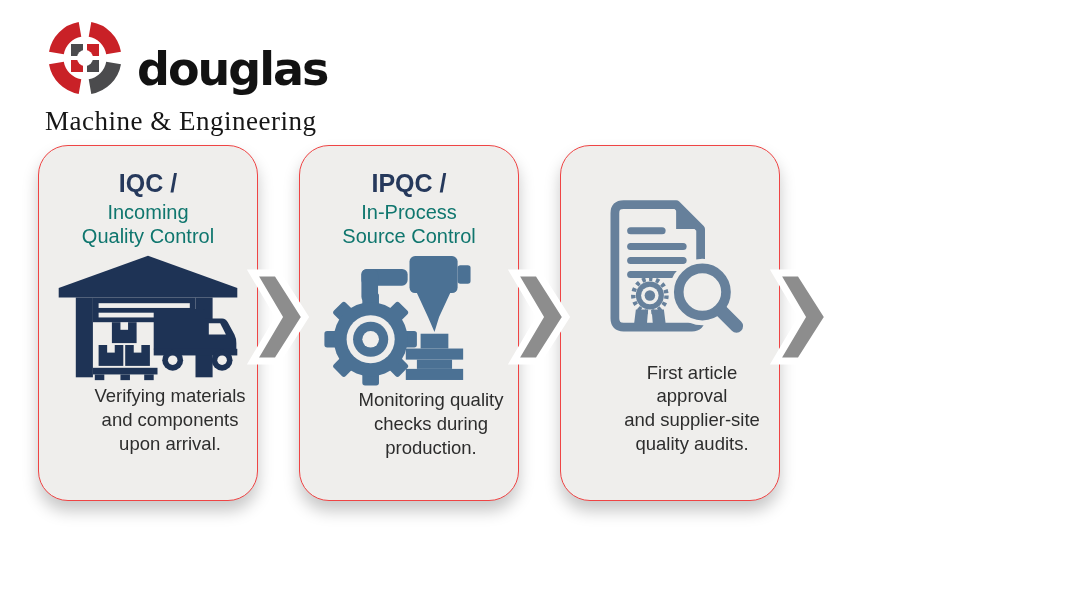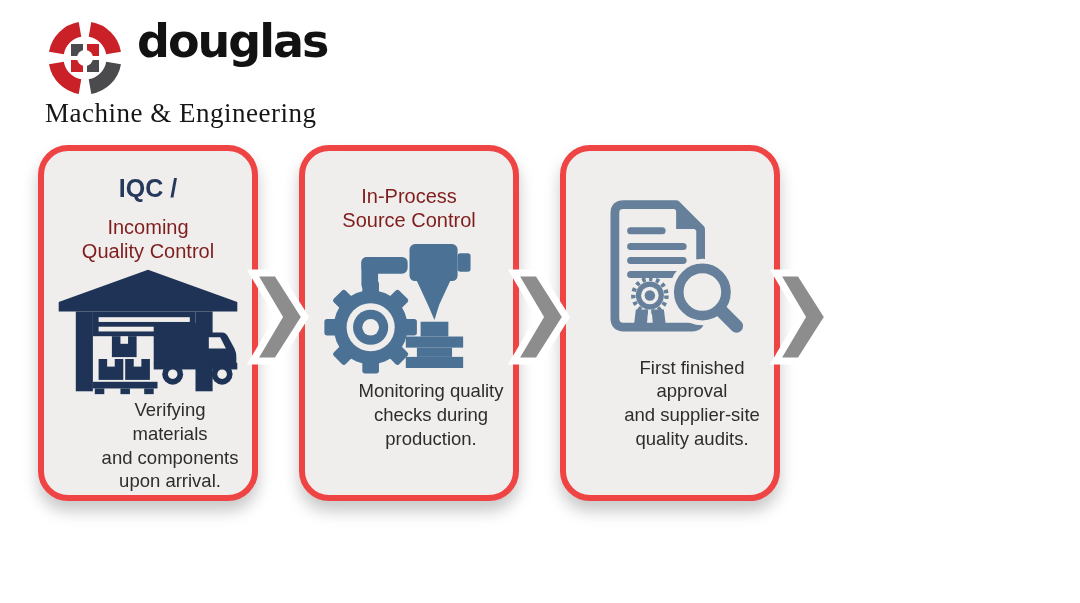--- a/index.html
+++ b/index.html
@@ -1,36 +1,36 @@
 <!DOCTYPE html>
 <html style="--card-bg: #efeeec; --title-navy: #26395c; --body-text: #2d2d2d; --arrow-gray: #8d8d8d; --logo-red: #c92127; --logo-gray: #4b4b4d; --icon-navy: #1e3355; --icon-steel: #4b7194; --icon-blue: #1b6fc3; --icon-slate: #66809b;"><head>
 <meta charset="utf-8">
 <style>
   html,body{margin:0;padding:0;}
   body{background:#ffffff;font-family:"Liberation Sans","DejaVu Sans",sans-serif;}
   .canvas{position:relative;width:1080px;height:603px;background:#ffffff;overflow:hidden;}
 
   
   .brand{position:absolute;left:45px;top:18px;}
-  .brand-row{display:flex;align-items:flex-start;gap:12px;}
+  .brand-row{display:flex;align-items:flex-end;gap:12px;}
   .brand-mark{width:80px;height:80px;}
   .brand-name{font-family:"DejaVu Sans",sans-serif;font-size:46px;font-weight:700;
               letter-spacing:-2px;color:#121212;line-height:1;padding-bottom:6px;}
   .brand-sub{font-family:"Liberation Serif","DejaVu Serif",serif;font-size:27px;
-             color:#161616;margin-top:0px;letter-spacing:0.5px;}
+             color:#161616;margin-top:8px;letter-spacing:0.5px;}
 
   
   .cards{position:absolute;left:38px;top:145px;width:1004px;display:flex;gap:41px;}
-  .card{width:220px;height:356px;background:var(--card-bg);border:6px solid #ef4444;
+  .card{width:220px;height:356px;background:var(--card-bg);border:1px solid #ef4444;
         border-radius:30px;box-shadow:0 10px 16px rgba(0,0,0,0.22);
         display:flex;flex-direction:column;align-items:center;text-align:center;
         padding:22px 8px 26px;box-sizing:border-box;position:relative;z-index:1;}
   .card-title{line-height:1.22;}
   .title-bold{font-size:25px;font-weight:700;color:var(--title-navy);white-space:pre-line;}
-  .title-rest{font-size:20px;font-weight:500;color:#7f1d1d;white-space:pre-line;margin-top:11px;}
+  .title-rest{font-size:20px;font-weight:500;color:#0f766e;white-space:pre-line;margin-top:1px;}
   .icon-wrap{flex:1 1 auto;display:flex;align-items:center;justify-content:center;width:100%;}
   .card-body{font-size:18.5px;color:var(--body-text);white-space:pre-line;line-height:1.28;
              margin-top:auto;margin-left:44px;}
 
   
   .fill-navy{fill:var(--icon-navy);}
   .fill-steel{fill:var(--icon-steel);}
   .fill-blue{fill:var(--icon-blue);}
   .fill-slate{fill:var(--icon-slate);}
   .fill-bg{fill:var(--card-bg);}
@@ -115,20 +115,21 @@
           <circle class="fill-bg" cx="178" cy="116" r="5"></circle>
         </svg>
       </div>
       <p class="card-body">Verifying materials
 and components
 upon arrival.</p>
     </section>
 
     <section class="card">
       <div class="card-title">
+        <div class="title-bold">IPQC /</div>
         <div class="title-rest">In-Process
 Source Control</div>
       </div>
       <div class="icon-wrap">
         <svg width="185" height="140" viewBox="0 0 200 150">
           <g class="fill-steel">
             <rect x="48" y="22" width="50" height="18" rx="6"></rect>
             <rect x="48" y="22" width="18" height="36" rx="6"></rect>
             <rect x="100" y="8" width="52" height="40" rx="6"></rect>
             <rect x="152" y="18" width="14" height="20" rx="3"></rect>
@@ -194,21 +195,21 @@
           <circle class="fill-bg" cx="62" cy="116" r="10"></circle>
           <circle class="fill-slate" cx="62" cy="116" r="6"></circle>
           <polygon class="fill-slate" points="46,132 60,132 58,156 51,148 43,156"></polygon>
           <polygon class="fill-slate" points="64,132 78,132 81,156 73,148 66,156"></polygon>
           <circle class="fill-bg" cx="122" cy="112" r="38"></circle>
           <line class="stroke-bg" x1="142" y1="132" x2="163" y2="153" stroke-width="24" stroke-linecap="round"></line>
           <circle class="stroke-slate" cx="122" cy="112" r="27" stroke-width="11"></circle>
           <line x1="143" y1="133" x2="161" y2="151" stroke="var(--icon-slate)" stroke-width="15" stroke-linecap="round"></line>
         </svg>
       </div>
-      <p class="card-body">First finished approval
+      <p class="card-body">First article approval
 and supplier-site
 quality audits.</p>
     </section>
   </div>
 
   <svg class="arrow arrow-1" viewBox="0 0 64 100">
     <polygon points="6,6 30,6 58,50 30,94 6,94 32,50"></polygon>
   </svg>
   <svg class="arrow arrow-2" viewBox="0 0 64 100">
     <polygon points="6,6 30,6 58,50 30,94 6,94 32,50"></polygon>

